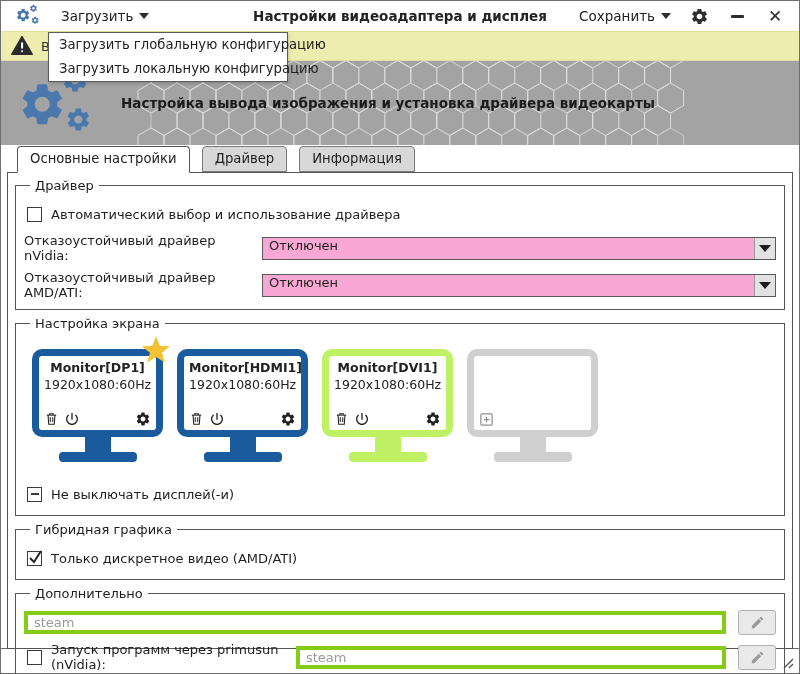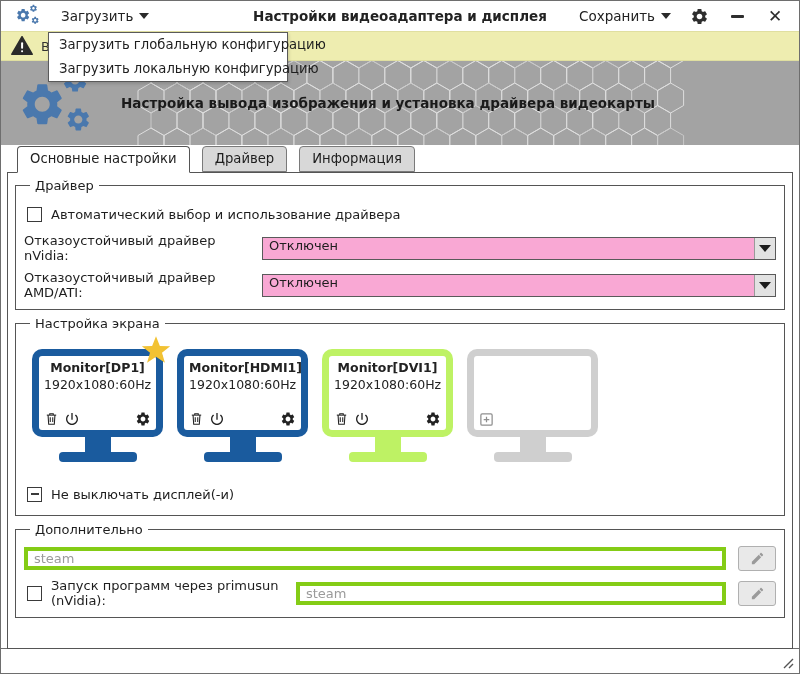--- a/index.html
+++ b/index.html
@@ -389,20 +389,31 @@
 
       </div>
       <div class="row" style="margin-top:18px">
         <span class="cb">
             <span class="dash"></span>
           </span>
         <span class="lbl">Не выключать дисплей(-и)</span>
       </div>
     </fieldset>
 
+    <fieldset>
+      <legend>Гибридная графика</legend>
+      <div class="row">
+        <span class="cb">
+          <svg class="tick" width="17" height="17" viewBox="0 0 17 17">
+            <path d="M3 9l4 4 7-11" fill="none" stroke="#222" stroke-width="2"></path>
+          </svg>
+        </span>
+        <span class="lbl">Только дискретное видео (AMD/ATI)</span>
+      </div>
+    </fieldset>
 
     <fieldset>
       <legend>Дополнительно</legend>
 
       <div class="row">
         <input class="txt-input" type="text" placeholder="steam" style="">
         <span class="edit-btn">
           <svg width="15" height="15" viewBox="0 0 24 24">
               <use href="#pencilP" fill="#9a9a9a"></use>
             </svg>

